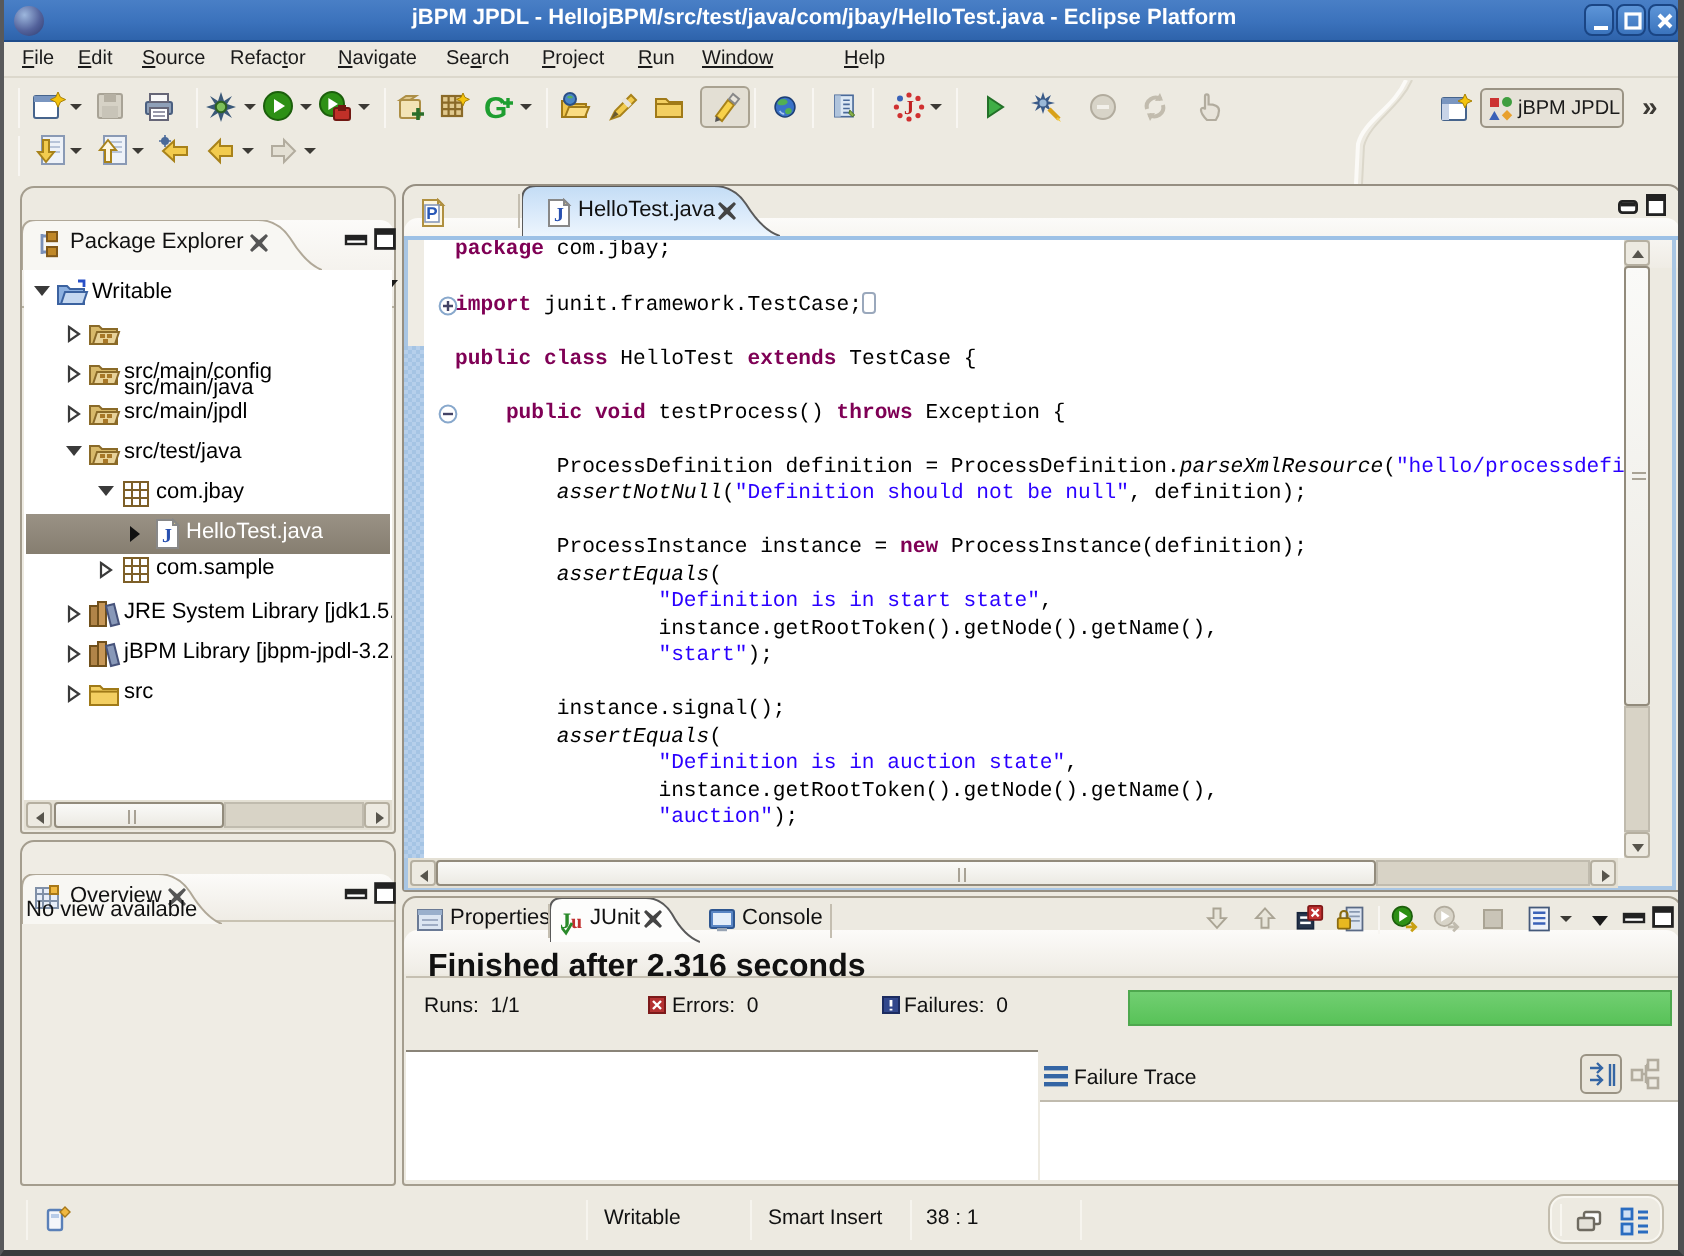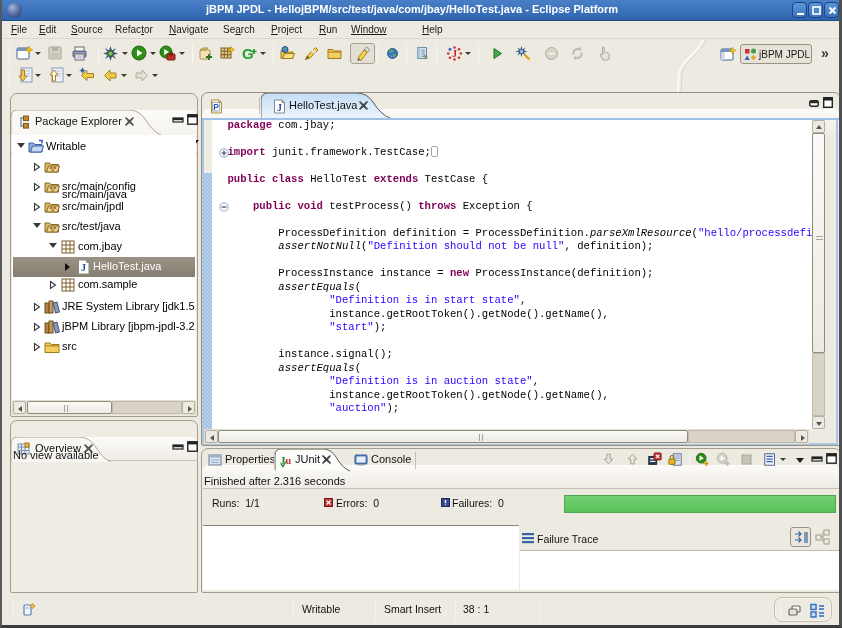--- a/index.html
+++ b/index.html
@@ -726,21 +726,21 @@
     <svg class="minmax" style="left:609px; top:6px;" width="12" height="9" viewBox="0 0 12 9">
         <rect x="1" y="2" width="10" height="4" fill="#fff" stroke="#222" stroke-width="1.2"></rect>
         <rect x="1" y="2" width="10" height="2.2" fill="#222"></rect>
       </svg>
     <svg class="minmax" style="left:624px; top:4px;" width="11" height="11" viewBox="0 0 11 11">
         <rect x="0.8" y="0.8" width="9.4" height="9.4" fill="#fff" stroke="#222" stroke-width="1.4"></rect>
         <rect x="0.8" y="0.8" width="9.4" height="2.6" fill="#222"></rect>
       </svg>
 
     <div style="position:absolute; left:1px; top:22px; right:1px; height:18px; border-bottom:1px solid #c6c0b2;"></div>
-    <div style="position:absolute; left:2px; top:26px; font-size:11px; color:#111;">Finished after 2.316 seconds</div>
+    <div style="position:absolute; left:12px; top:26px; font-size:16px; color:#111;font-weight:bold;">Finished after 2.316 seconds</div>
 
     <div style="position:absolute; left:10px; top:48px; font-size:10.5px; color:#111;">Runs:&nbsp;&nbsp;1/1</div>
     <svg style="position:absolute; left:122px; top:49px;" width="9" height="9" viewBox="0 0 9 9">
         <rect x="0.5" y="0.5" width="8" height="8" fill="#b43232" stroke="#7c1a1a"></rect>
         <path d="M2.5 2.5 l4 4 M6.5 2.5 l-4 4" stroke="#fff" stroke-width="1.2"></path>
       </svg>
     <div style="position:absolute; left:134px; top:48px; font-size:10.5px; color:#111;">Errors:&nbsp;&nbsp;0</div>
     <svg style="position:absolute; left:239px; top:49px;" width="9" height="9" viewBox="0 0 9 9">
         <rect x="0.5" y="0.5" width="8" height="8" fill="#32488c" stroke="#1c2c60"></rect>
         <path d="M4.5 2 v3.2 M4.5 6.4 v0.8" stroke="#fff" stroke-width="1.4"></path>

